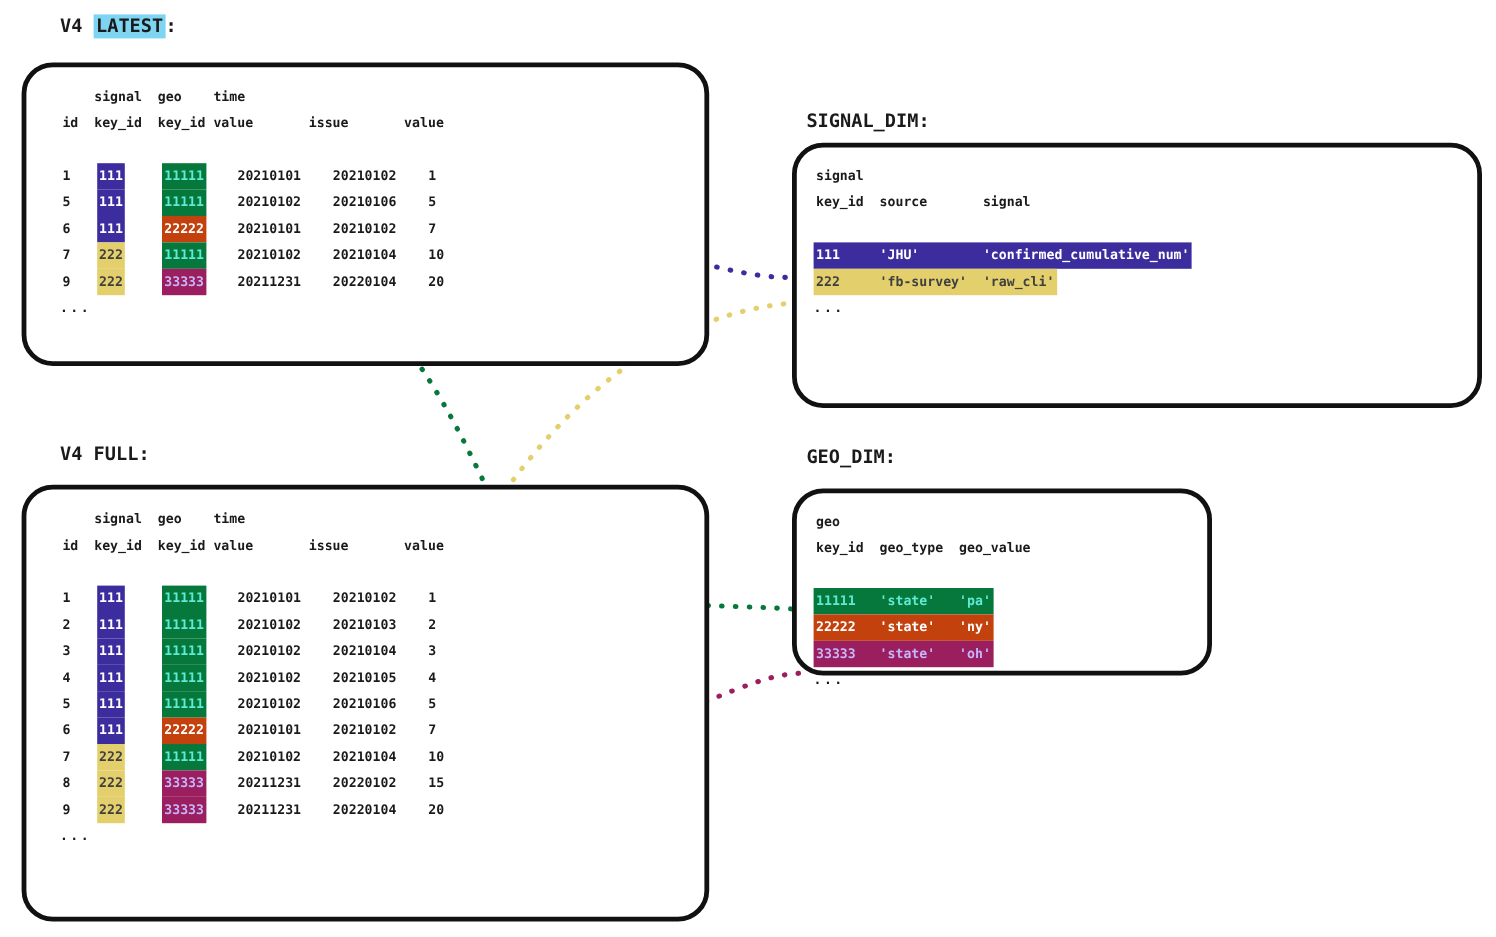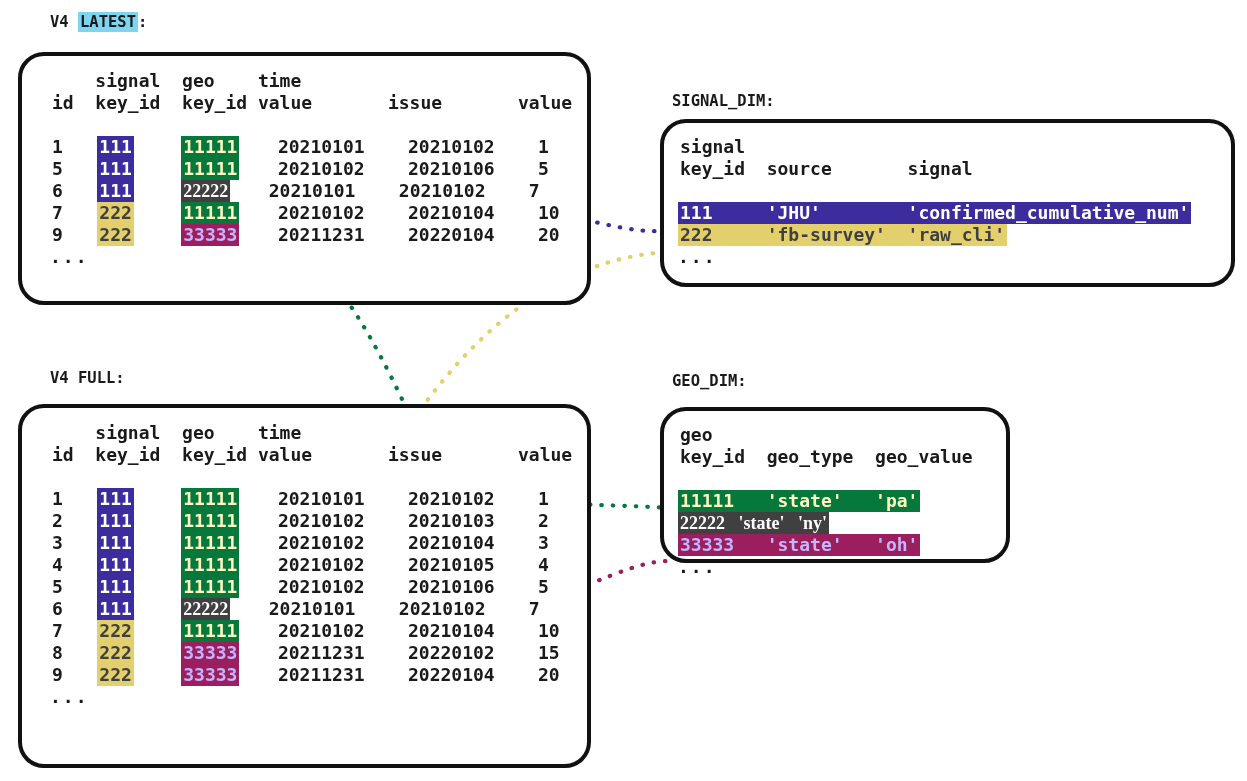--- a/index.html
+++ b/index.html
@@ -42,37 +42,37 @@
     position:absolute;
     border:4px solid #111111;
     border-radius:26px;
     background:#ffffff;
     box-sizing:border-box;
     z-index:10;
   }
   .tbl{
     position:absolute;
     white-space:pre;
-    font-size:18px;
+    font-size:11px;
     font-weight:bold;
     color:#1a1a1a;
     line-height:22px;
   }
   .hdr{ color:#1a1a1a; }
   .rowline{ position:relative; height:22px; }
   
   .chip{
     display:inline-block;
     padding:0 2px;
     box-sizing:border-box;
   }
   .c-purple { background:#3B2D9E; color:#ffffff;text-align:right; }
   .c-yellow { background:#E3CF6B; color:#404040; }
-  .c-green  { background:#06783B; color:#fef9c3; }
-  .c-pink   { background:#404040; color:#ffffff;font-family:Liberation Serif, serif; }
+  .c-green  { background:#06783B; color:#5eead4; }
+  .c-pink   { background:#c2410c; color:#ffffff; }
   .c-maroon { background:#9B1E5E; color:#c4b5fd; }
   .c-none   { background:transparent; color:#1a1a1a; }
   .dots{ color:#1a1a1a; letter-spacing:2px; }
 </style>
 </head>
 <body>
 
 <div id="stage">
 
   <svg id="connectors" viewBox="0 0 1247 781" width="1247" height="781">
@@ -95,21 +95,21 @@
   <div class="caption" style="left:672px; top:372px;">GEO_DIM:</div>
 
   <div class="box" style="left:18px; top:52px; width:573px; height:253px;">
     <div class="tbl" style="left:28px; top:14px;" id="latest-body"><div class="rowline hdr"><span class="chip c-none">    signal  geo    time</span></div><div class="rowline hdr"><span class="chip c-none">id  key_id  key_id value       issue       value</span></div><div class="rowline">&nbsp;</div><div class="rowline"><span class="chip c-none">1   </span><span class="chip c-purple">111</span><span class="chip c-none">    </span><span class="chip c-green">11111</span><span class="chip c-none">   </span><span class="chip c-none">20210101    20210102    1</span></div><div class="rowline"><span class="chip c-none">5   </span><span class="chip c-purple">111</span><span class="chip c-none">    </span><span class="chip c-green">11111</span><span class="chip c-none">   </span><span class="chip c-none">20210102    20210106    5</span></div><div class="rowline"><span class="chip c-none">6   </span><span class="chip c-purple">111</span><span class="chip c-none">    </span><span class="chip c-pink">22222</span><span class="chip c-none">   </span><span class="chip c-none">20210101    20210102    7</span></div><div class="rowline"><span class="chip c-none">7   </span><span class="chip c-yellow">222</span><span class="chip c-none">    </span><span class="chip c-green">11111</span><span class="chip c-none">   </span><span class="chip c-none">20210102    20210104    10</span></div><div class="rowline"><span class="chip c-none">9   </span><span class="chip c-yellow">222</span><span class="chip c-none">    </span><span class="chip c-maroon">33333</span><span class="chip c-none">   </span><span class="chip c-none">20211231    20220104    20</span></div><div class="rowline dots">...</div></div>
   </div>
 
   <div class="box" style="left:18px; top:404px; width:573px; height:364px;">
     <div class="tbl" style="left:28px; top:14px;" id="full-body"><div class="rowline hdr"><span class="chip c-none">    signal  geo    time</span></div><div class="rowline hdr"><span class="chip c-none">id  key_id  key_id value       issue       value</span></div><div class="rowline">&nbsp;</div><div class="rowline"><span class="chip c-none">1   </span><span class="chip c-purple">111</span><span class="chip c-none">    </span><span class="chip c-green">11111</span><span class="chip c-none">   </span><span class="chip c-none">20210101    20210102    1</span></div><div class="rowline"><span class="chip c-none">2   </span><span class="chip c-purple">111</span><span class="chip c-none">    </span><span class="chip c-green">11111</span><span class="chip c-none">   </span><span class="chip c-none">20210102    20210103    2</span></div><div class="rowline"><span class="chip c-none">3   </span><span class="chip c-purple">111</span><span class="chip c-none">    </span><span class="chip c-green">11111</span><span class="chip c-none">   </span><span class="chip c-none">20210102    20210104    3</span></div><div class="rowline"><span class="chip c-none">4   </span><span class="chip c-purple">111</span><span class="chip c-none">    </span><span class="chip c-green">11111</span><span class="chip c-none">   </span><span class="chip c-none">20210102    20210105    4</span></div><div class="rowline"><span class="chip c-none">5   </span><span class="chip c-purple">111</span><span class="chip c-none">    </span><span class="chip c-green">11111</span><span class="chip c-none">   </span><span class="chip c-none">20210102    20210106    5</span></div><div class="rowline"><span class="chip c-none">6   </span><span class="chip c-purple">111</span><span class="chip c-none">    </span><span class="chip c-pink">22222</span><span class="chip c-none">   </span><span class="chip c-none">20210101    20210102    7</span></div><div class="rowline"><span class="chip c-none">7   </span><span class="chip c-yellow">222</span><span class="chip c-none">    </span><span class="chip c-green">11111</span><span class="chip c-none">   </span><span class="chip c-none">20210102    20210104    10</span></div><div class="rowline"><span class="chip c-none">8   </span><span class="chip c-yellow">222</span><span class="chip c-none">    </span><span class="chip c-maroon">33333</span><span class="chip c-none">   </span><span class="chip c-none">20211231    20220102    15</span></div><div class="rowline"><span class="chip c-none">9   </span><span class="chip c-yellow">222</span><span class="chip c-none">    </span><span class="chip c-maroon">33333</span><span class="chip c-none">   </span><span class="chip c-none">20211231    20220104    20</span></div><div class="rowline dots">...</div></div>
   </div>
 
-  <div class="box" style="left:660px; top:119px; width:575px; height:168px;">
+  <div class="box" style="left:660px; top:119px; width:575px; height:221px;">
     <div class="tbl" style="left:14px; top:13px;" id="signal-body"><div class="rowline hdr"><span class="chip c-none">signal</span></div><div class="rowline hdr"><span class="chip c-none">key_id  source       signal</span></div><div class="rowline">&nbsp;</div><div class="rowline"><span class="chip c-purple">111     'JHU'        'confirmed_cumulative_num'</span></div><div class="rowline"><span class="chip c-yellow">222     'fb-survey'  'raw_cli'</span></div><div class="rowline dots">...</div></div>
   </div>
 
   <div class="box" style="left:660px; top:407px; width:350px; height:156px;">
     <div class="tbl" style="left:14px; top:13px;" id="geo-body"><div class="rowline hdr"><span class="chip c-none">geo</span></div><div class="rowline hdr"><span class="chip c-none">key_id  geo_type  geo_value</span></div><div class="rowline">&nbsp;</div><div class="rowline"><span class="chip c-green">11111   'state'   'pa'</span></div><div class="rowline"><span class="chip c-pink">22222   'state'   'ny'</span></div><div class="rowline"><span class="chip c-maroon">33333   'state'   'oh'</span></div><div class="rowline dots">...</div></div>
   </div>
 
 </div>
 
 </body></html>

